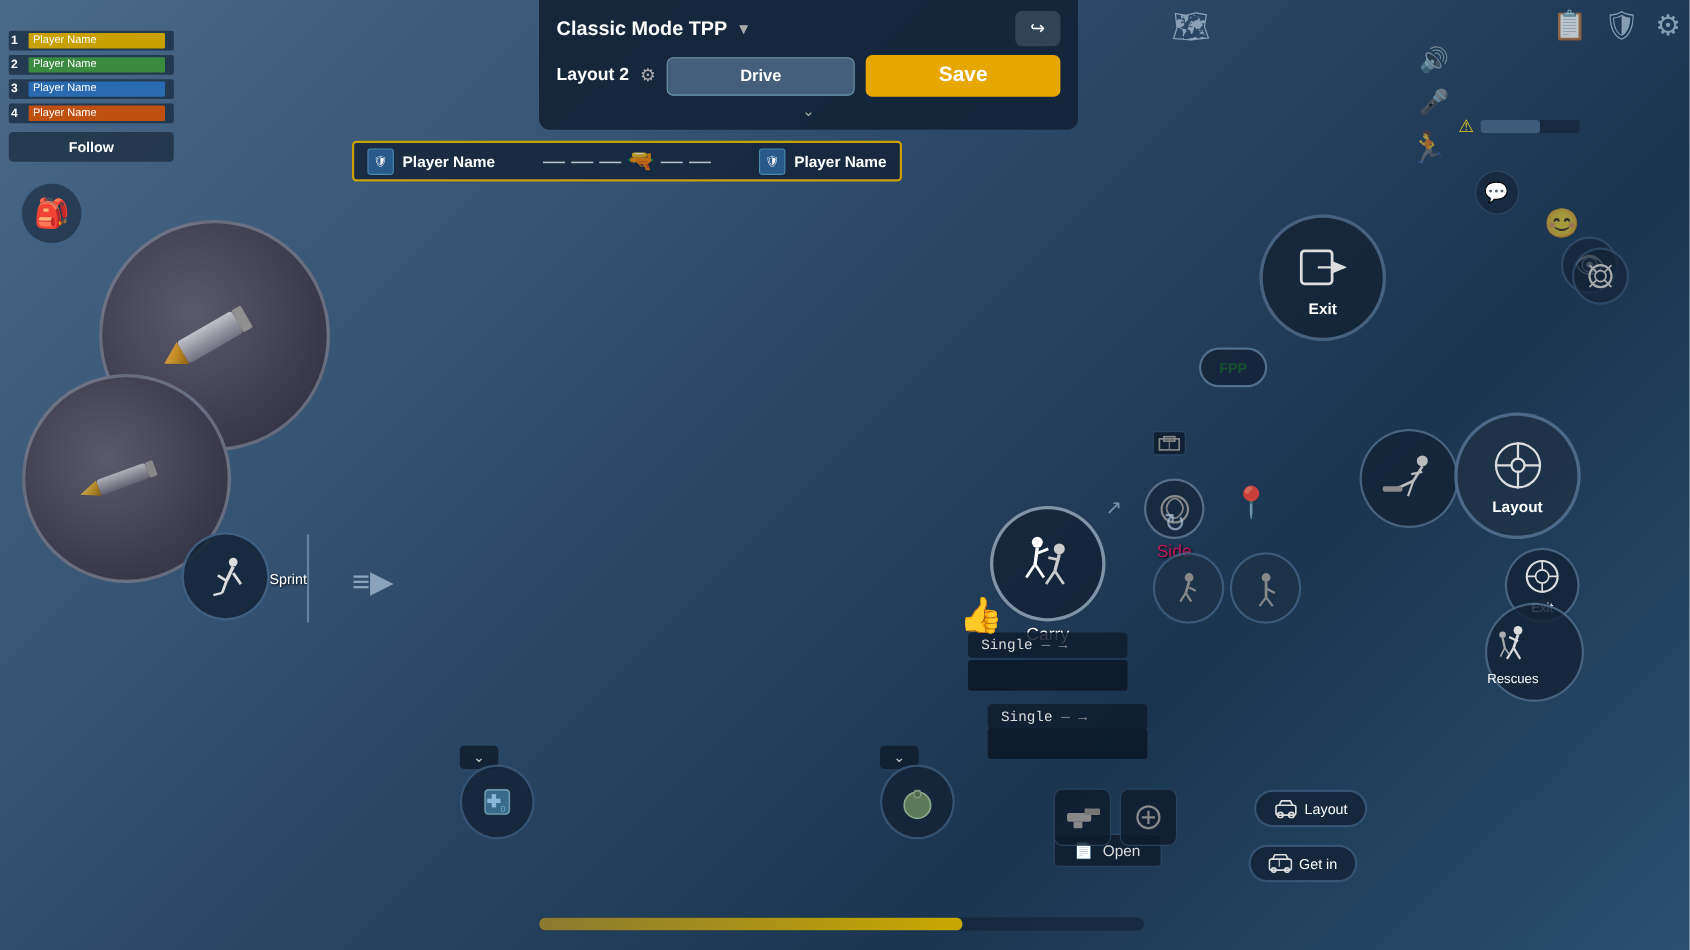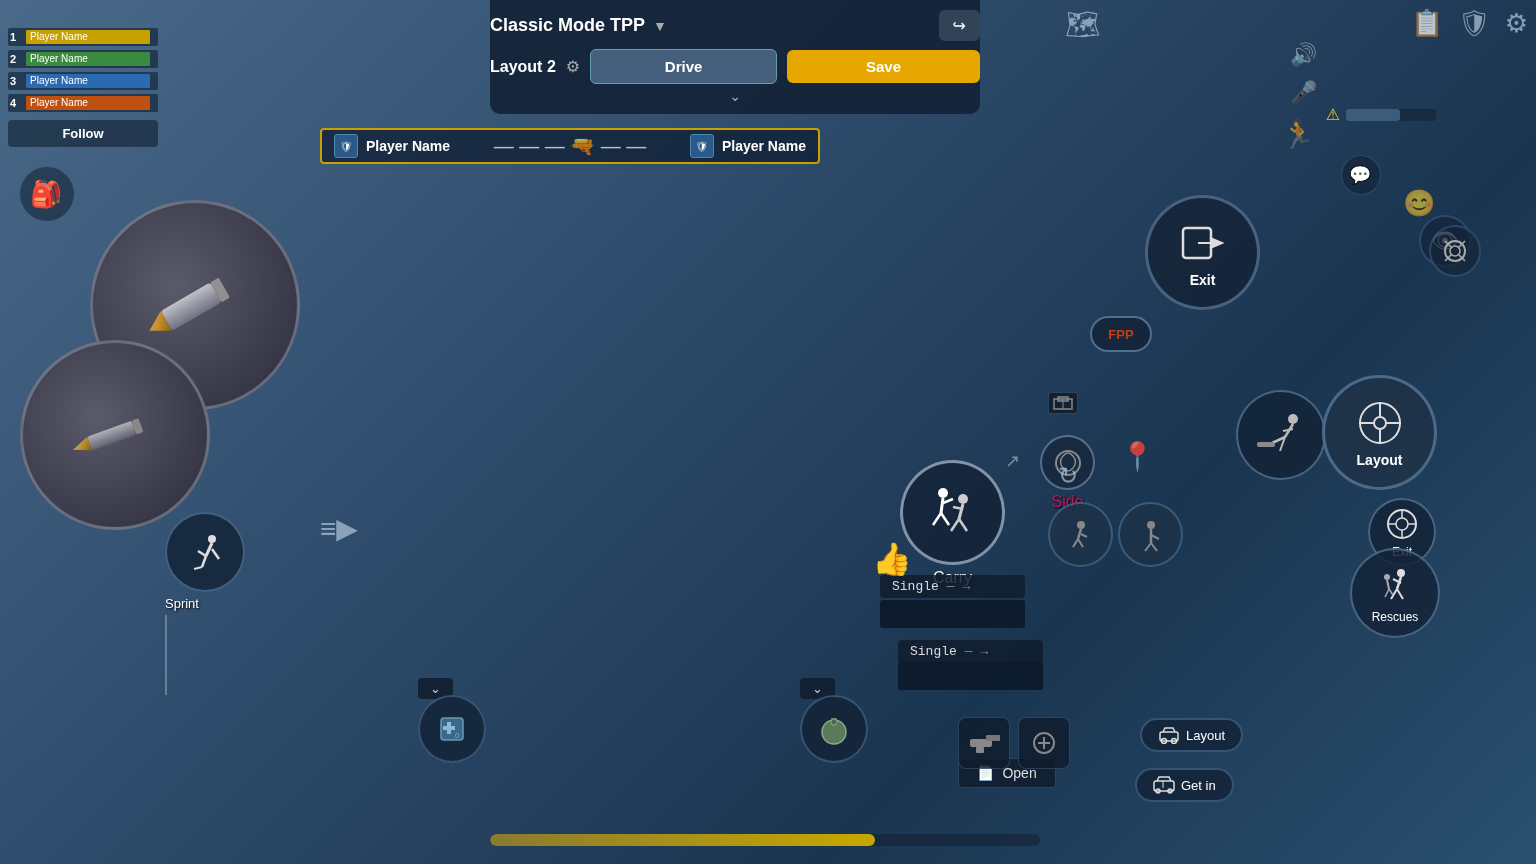--- a/index.html
+++ b/index.html
@@ -13,21 +13,21 @@
     }
 
     
     .top-bar {
       position: absolute;
       top: 0;
       left: 490px;
       width: 490px;
       background: rgba(20,35,55,0.92);
       border-radius: 0 0 10px 10px;
-      padding: 10px 0;
+      padding: 10px 16px;
       display: flex;
       flex-direction: column;
       gap: 8px;
       z-index: 100;
     }
     .top-bar-title {
       display: flex;
       align-items: center;
       justify-content: space-between;
     }
@@ -76,21 +76,21 @@
       font-weight: bold;
       cursor: pointer;
       flex: 1;
     }
     .save-btn {
       background: #e6a800;
       border: none;
       border-radius: 6px;
       padding: 8px 24px;
       color: #fff;
-      font-size: 15px;
+      font-size: 19px;
       font-weight: bold;
       cursor: pointer;
       flex: 1;
     }
     .chevron-down-bar {
       text-align: center;
       color: #aaa;
       font-size: 14px;
       margin-top: -4px;
     }
@@ -244,25 +244,25 @@
       overflow: hidden;
     }
     .bullet-svg {
       width: 80%;
       height: 80%;
     }
 
     
     .sprint-btn {
       position: absolute;
-      top: 512px;
+      top: 482px;
       left: 165px;
       display: flex;
-      flex-direction: column;
-      align-items: flex-start;
+      flex-direction: row;
+      align-items: center;
       cursor: pointer;
       z-index: 50;
     }
     .sprint-circle {
       width: 80px;
       height: 80px;
       border-radius: 50%;
       background: rgba(20,35,55,0.85);
       border: 2px solid rgba(100,150,200,0.5);
       display: flex;
@@ -458,21 +458,21 @@
       top: 316px;
       left: 1090px;
       width: 62px;
       height: 36px;
       border-radius: 18px;
       background: rgba(20,35,55,0.85);
       border: 2px solid rgba(120,160,200,0.6);
       display: flex;
       align-items: center;
       justify-content: center;
-      color: #c2410c;
+      color: #14532d;
       font-size: 13px;
       font-weight: bold;
       cursor: pointer;
       z-index: 50;
     }
 
     
     .exit-large-btn {
       position: absolute;
       top: 195px;
@@ -567,21 +567,21 @@
       position: absolute;
       top: 548px;
       left: 1350px;
       width: 90px;
       height: 90px;
       border-radius: 50%;
       background: rgba(20,35,55,0.85);
       border: 2px solid rgba(120,160,200,0.5);
       display: flex;
       flex-direction: column;
-      align-items: center;
+      align-items: flex-start;
       justify-content: center;
       cursor: pointer;
       z-index: 50;
       color: #fff;
       font-size: 12px;
       gap: 3px;
     }
 
     
     .shooter-large {

